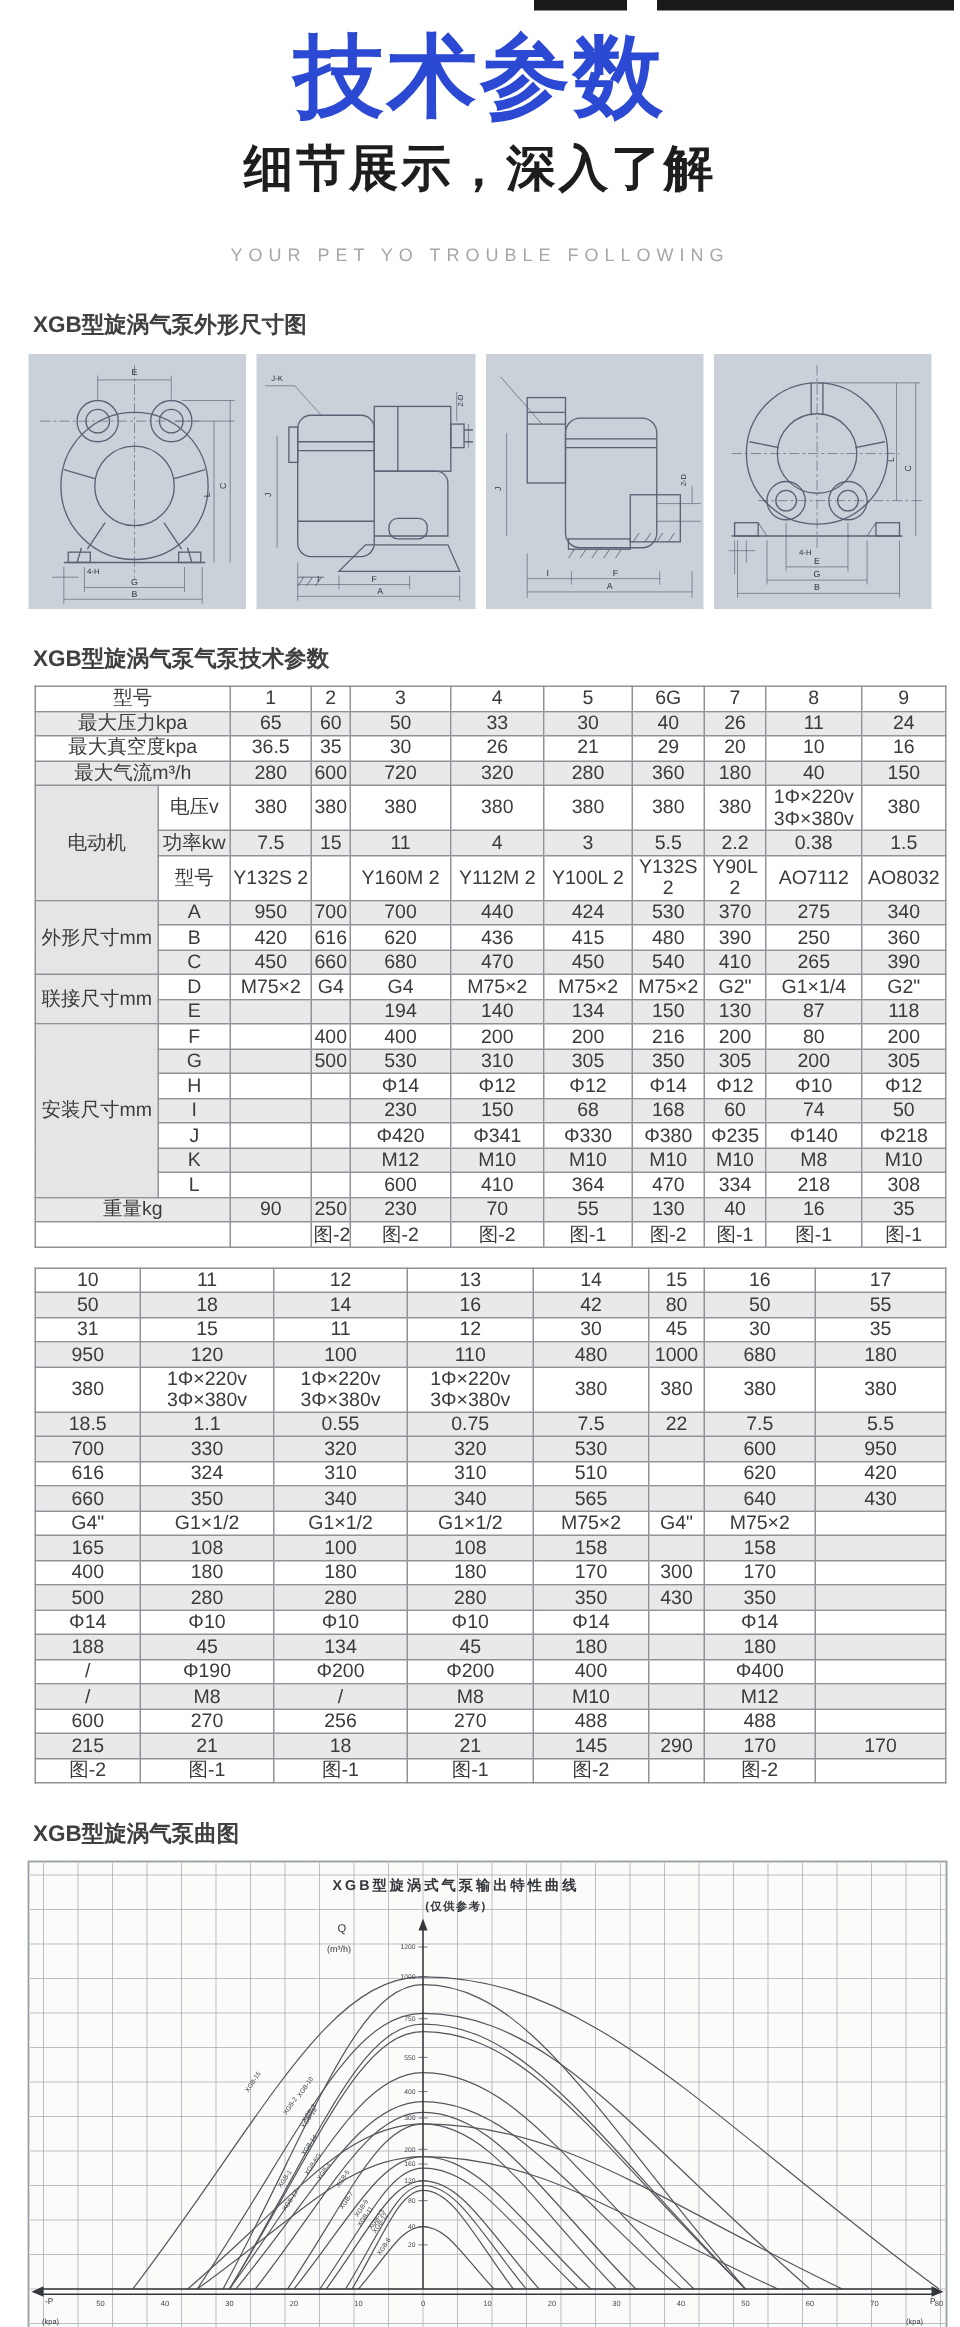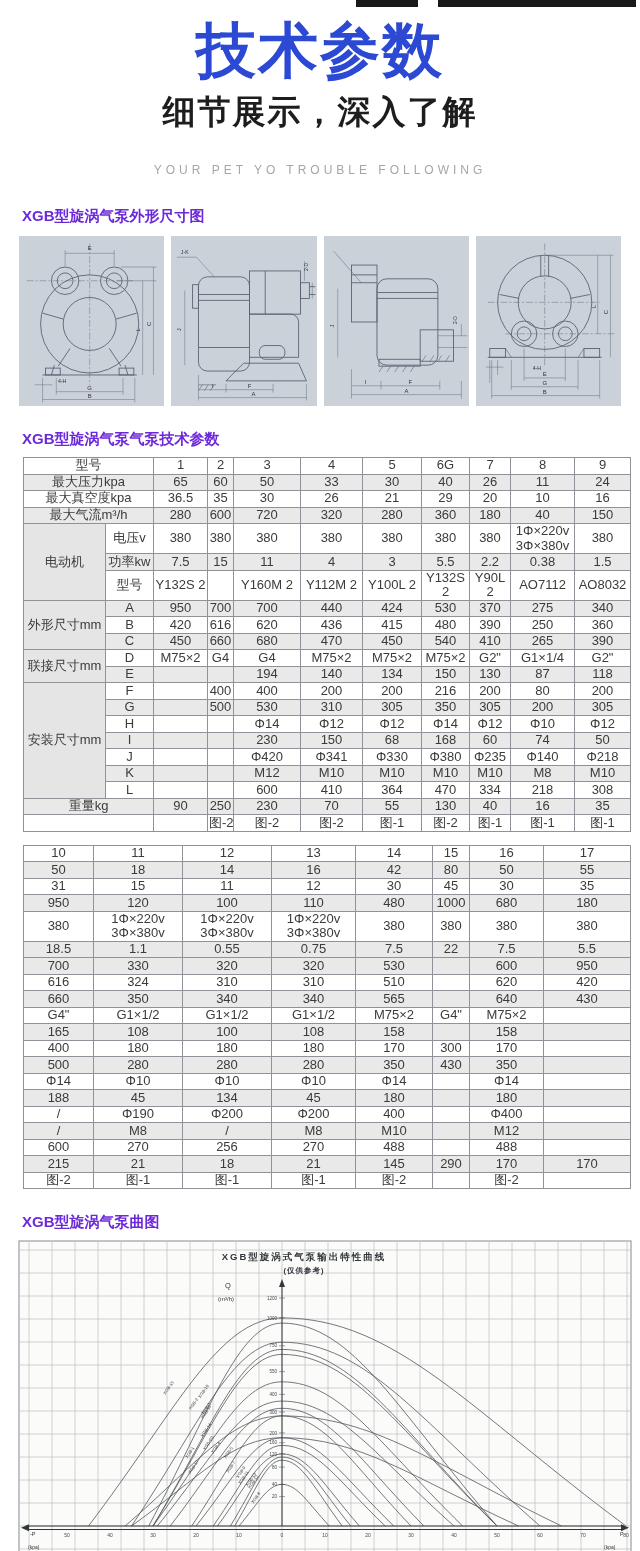--- a/index.html
+++ b/index.html
@@ -4,21 +4,21 @@
 <style>
   html,body{margin:0;padding:0;background:#fff;}
   body{width:640px;font-family:"Liberation Sans","DejaVu Sans",sans-serif;color:#222;}
   .strips{position:relative;height:7px;}
   .strip{position:absolute;top:0;height:7px;background:#191919;}
   .s1{left:356px;width:62px;}
   .s2{left:438px;width:198px;}
   h1{margin:12px 0 0;text-align:center;font-size:60px;font-weight:800;letter-spacing:2px;line-height:1.05;}
   h2{margin:8px 0 0;text-align:center;font-size:33px;font-weight:600;color:#1d1d1d;letter-spacing:2px;font-family:Liberation Serif, serif;}
   .tagline{margin-top:28px;text-align:center;font-size:12px;color:#a6a6a6;letter-spacing:4px;}
-  h3{margin:30px 0 10px 22px;font-size:15px;color:#6d28d9;font-weight:bold;}
+  h3{margin:30px 0 10px 22px;font-size:15px;color:#404040;font-weight:bold;}
   h3.tight{margin-top:24px;margin-bottom:8px;}
   .panels{display:flex;gap:7px;margin:0 19px;}
   .panel{background:#cbd1d9;flex:1;height:170px;}
   .panel svg{display:block;width:100%;height:100%;}
   table{border-collapse:collapse;table-layout:fixed;margin-left:23px;width:607px;font-size:13px;color:#3b3b3b;border:1.5px solid #6a6e74;}
   td,th{border:1px solid #8f9399;text-align:center;font-weight:normal;padding:0 1px;height:15.5px;line-height:1.12;white-space:pre-line;overflow:hidden;}
   tr.alt{background:#e9e9e9;}
   th.grp{background:#e5e5e5;}
   #t2{margin-top:13px;}
   .chartbox{margin:0 0 8px 18px;width:614px;height:316px;}

